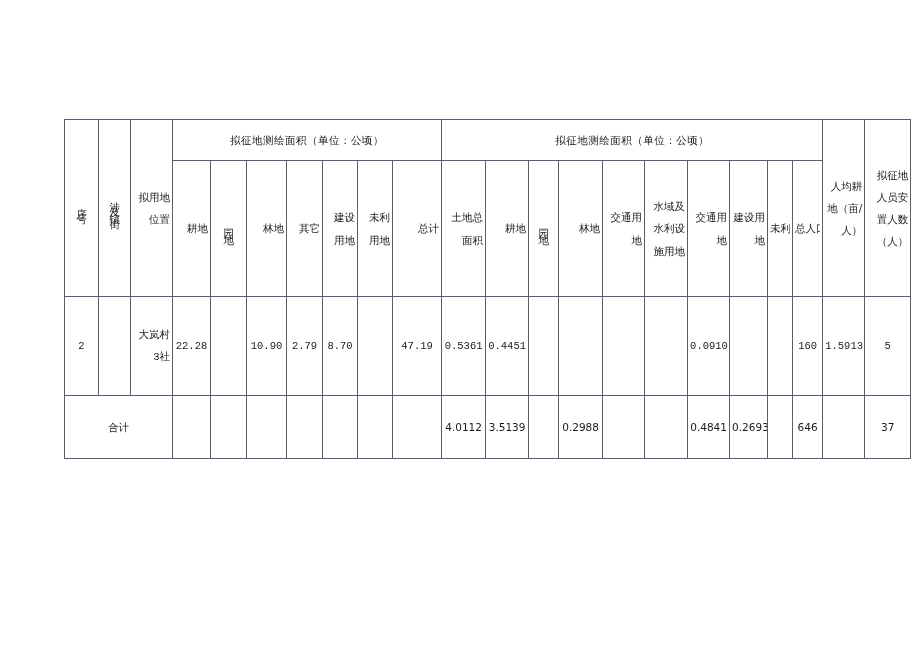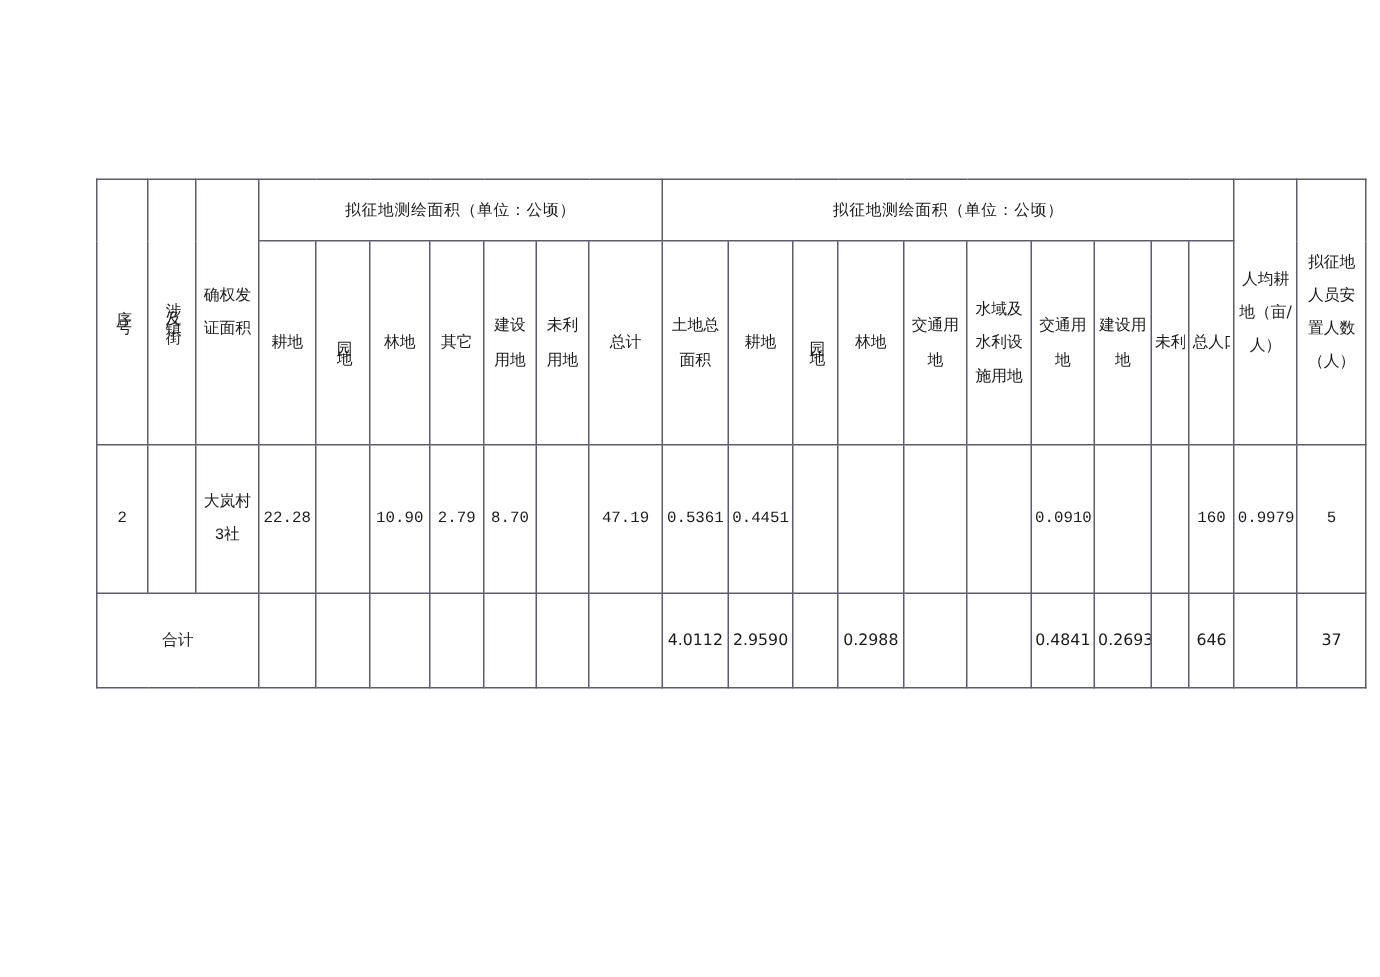--- a/index.html
+++ b/index.html
@@ -69,20 +69,21 @@
     text-orientation: upright;
     letter-spacing: 6px;
     margin: 0 auto;
     display: inline-block;
     line-height: 1.1;
   }
 
   .wrap-text {
     display: block;
     line-height: 2.1;
+    text-align: right;
   }
 
   .row-data td {
     height: 98px;
     font-family: Liberation Mono, monospace;
   }
 
   .row-total td {
     height: 62px;
   }
@@ -134,21 +135,21 @@
 
     <thead>
       <tr>
         <th rowspan="2" class="hdr-tall">
           <span class="vert-text">序号</span>
         </th>
         <th rowspan="2" class="hdr-tall">
           <span class="vert-text">涉及镇街</span>
         </th>
         <th rowspan="2" class="hdr-tall">
-          <span class="wrap-text">确权发证面积</span>
+          <span class="wrap-text">拟用地位置</span>
         </th>
 
         <th colspan="7" class="hdr-group">拟征地测绘面积（单位：公顷）</th>
 
         <th colspan="10" class="hdr-group">拟征地测绘面积（单位：公顷）</th>
 
         <th rowspan="2" class="hdr-tall">
           <span class="wrap-text">人均耕地（亩/人）</span>
         </th>
         <th rowspan="2" class="hdr-tall">
@@ -230,35 +231,35 @@
         <td class="num">0.5361</td>
         <td class="num">0.4451</td>
         <td class="num"></td>
         <td class="num"></td>
         <td class="num"></td>
         <td class="num"></td>
         <td class="num">0.0910</td>
         <td class="num"></td>
         <td class="num"></td>
         <td class="num">160</td>
-        <td class="num">0.9979</td>
+        <td class="num">1.5913</td>
         <td class="num">5</td>
       </tr>
 
       <tr class="row-total">
         <td colspan="3">合计</td>
         <td class="num"></td>
         <td class="num"></td>
         <td class="num"></td>
         <td class="num"></td>
         <td class="num"></td>
         <td class="num"></td>
         <td class="num"></td>
         <td class="num">4.0112</td>
-        <td class="num">2.9590</td>
+        <td class="num">3.5139</td>
         <td class="num"></td>
         <td class="num">0.2988</td>
         <td class="num"></td>
         <td class="num"></td>
         <td class="num">0.4841</td>
         <td class="num">0.2693</td>
         <td class="num"></td>
         <td class="num">646</td>
         <td class="num"></td>
         <td class="num">37</td>

